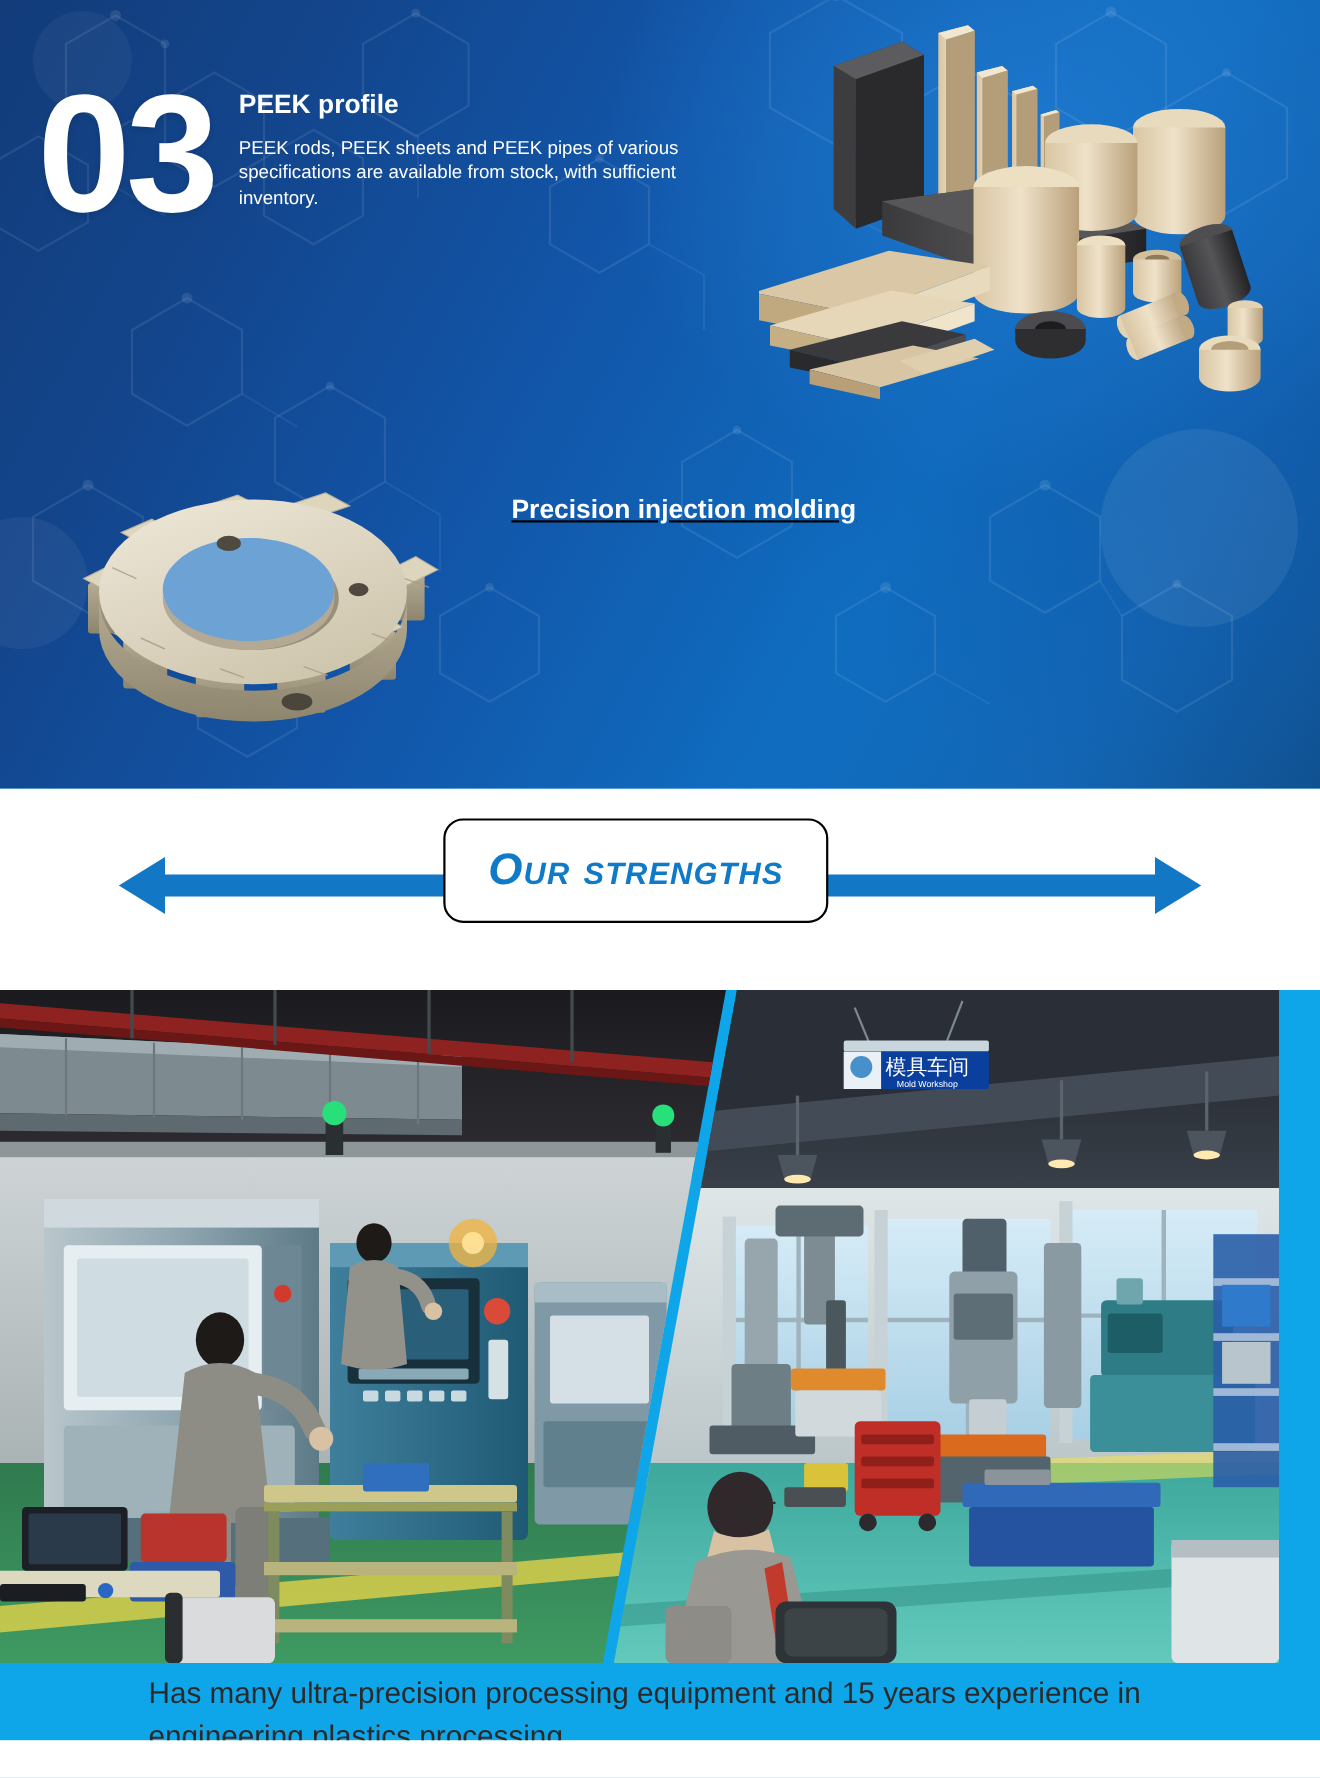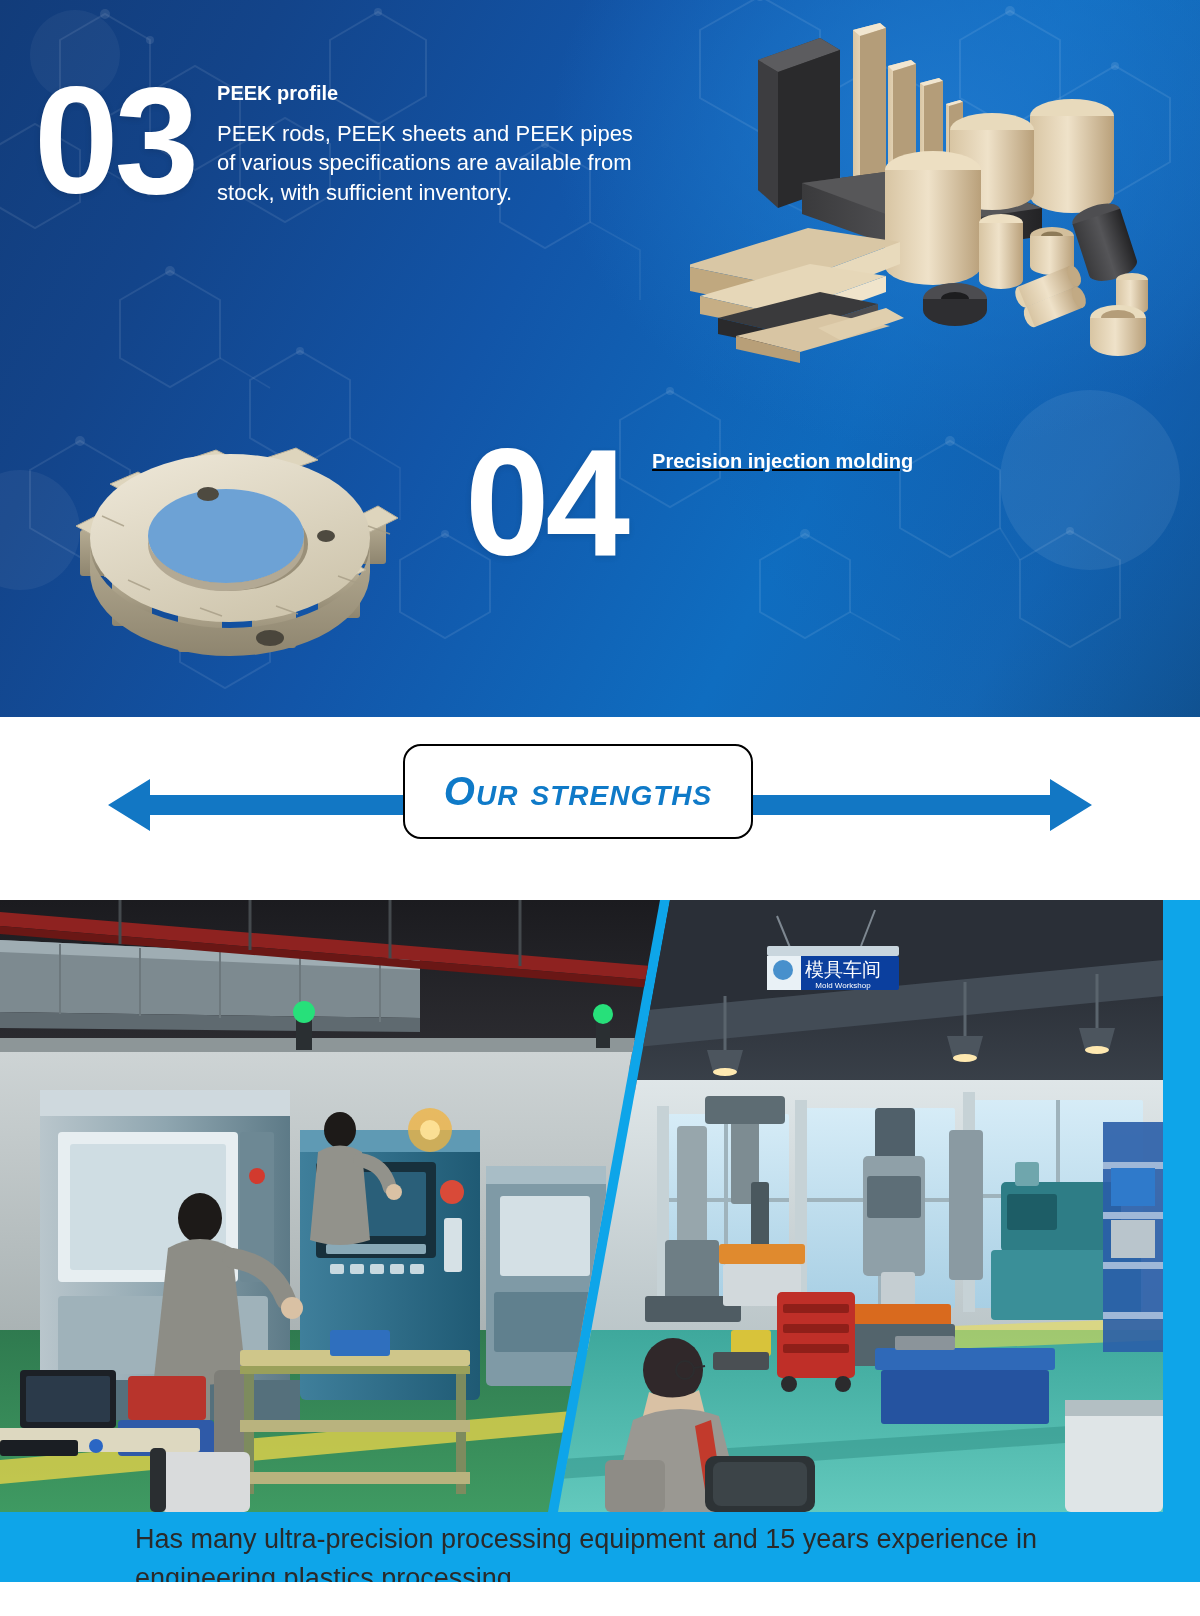--- a/index.html
+++ b/index.html
@@ -22,23 +22,23 @@
   .bc2 { width:120px; height:120px; left:-40px; top:470px; background:rgba(255,255,255,.05); }
   .bc3 { width:90px;  height:90px;  left:30px;  top:10px;  background:rgba(255,255,255,.045); }
 
   
   .blk { position:absolute; display:flex; align-items:flex-start; }
   .blk03 { left:34px; top:70px; }
   .num { color:#fff; font-weight:bold; line-height:.93; letter-spacing:-4px;
     font-size:152px; text-shadow:0 2px 6px rgba(0,0,0,.12); }
   .blk03 .num { margin-right:22px; }
   .txtcol { padding-top:12px; }
-  .h-title { color:#fff; font-size:20px; font-weight:bold; line-height:1.15;
+  .h-title { color:#fff; font-size:24px; font-weight:bold; line-height:1.15;
     margin-bottom:14px; white-space:nowrap; }
-  .h-body { color:#fff; font-size:22px; line-height:1.33; max-width:430px; }
+  .h-body { color:#fff; font-size:17px; line-height:1.33; max-width:430px; }
 
   .blk04 { left:465px; top:432px; }
   .blk04 .num { margin-right:26px; }
   .blk04 .txtcol { padding-top:18px;text-decoration:underline; }
   .blk04 .h-body { max-width:520px; }
 
   
   .peek-stock { position:absolute; left:690px; top:18px; width:490px; height:345px; }
   .gear-wrap  { position:absolute; left:30px;  top:398px; width:400px; height:295px; }
 
@@ -330,21 +330,20 @@
 
     <div class="blk blk03">
       <div class="num">03</div>
       <div class="txtcol">
         <div class="h-title">PEEK profile</div>
         <div class="h-body">PEEK rods, PEEK sheets and PEEK pipes of various specifications are available from stock, with sufficient inventory.</div>
       </div>
     </div>
 
     <div class="blk blk04">
-      <div class="num">04</div>
       <div class="txtcol">
         <div class="h-title">Precision injection molding</div>
       </div>
     </div>
   </section>
 
   <section class="banner">
     <svg class="arrow-row" viewBox="0 0 1200 183">
       <g fill="#1277c4">
         <polygon points="108,88 150,62 150,78 1050,78 1050,62 1092,88 1050,114 1050,98 150,98 150,114"></polygon>

